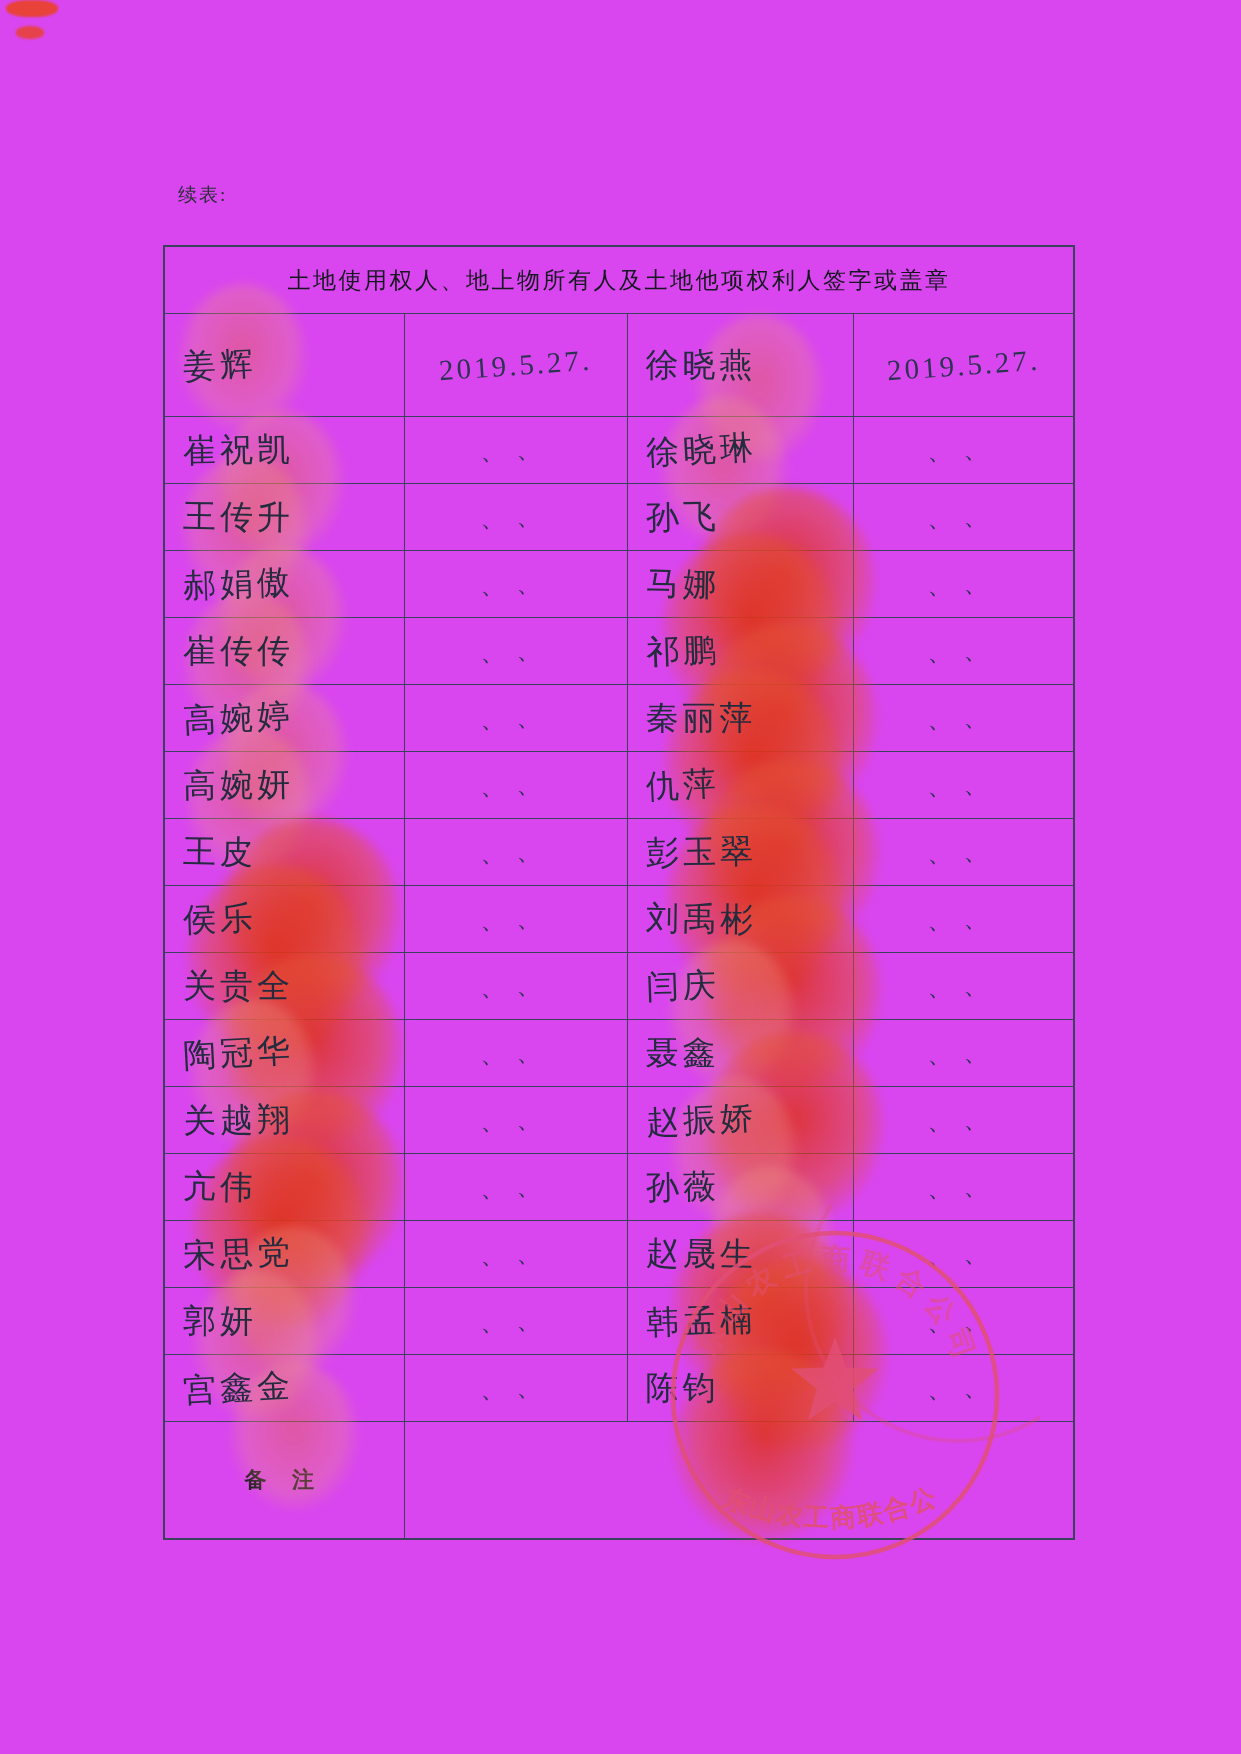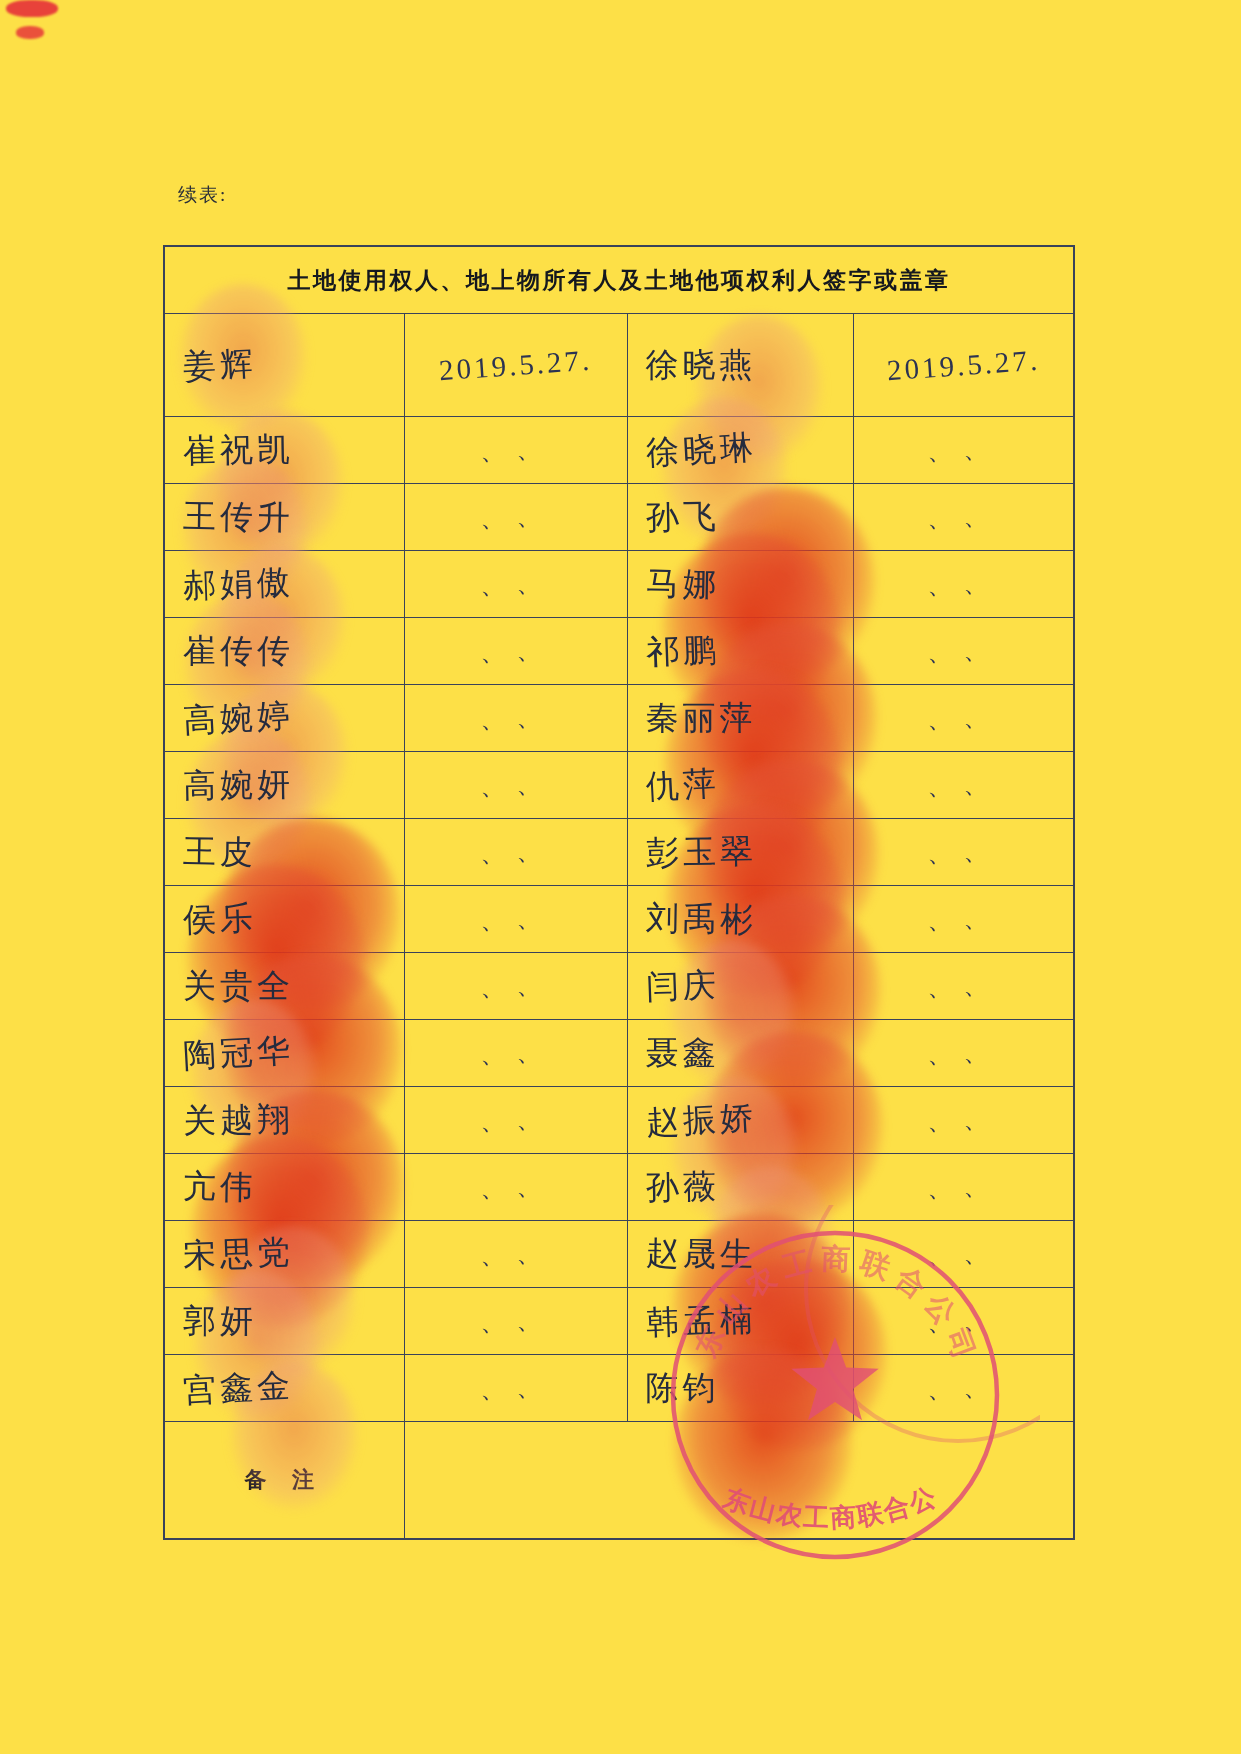--- a/index.html
+++ b/index.html
@@ -1,29 +1,29 @@
 <!DOCTYPE html>
 <html><head>
 <meta charset="utf-8">
 <style>
   html,body{margin:0;padding:0;background:#ffffff;}
-  .page{position:relative;width:1241px;height:1754px;background:#fde047;overflow:hidden;
+  .page{position:relative;width:1241px;height:1754px;background:#d946ef;overflow:hidden;
         font-family:"Liberation Serif","DejaVu Serif",serif;}
   
   .smudge{position:absolute;background:#e8423a;border-radius:45%;filter:blur(1px);}
   .smudge.s1{left:6px;top:0;width:52px;height:17px;}
   .smudge.s2{left:16px;top:26px;width:28px;height:13px;opacity:.9;}
   .cont-label{position:absolute;left:178px;top:182px;font-size:19px;color:#2a2f38;letter-spacing:2px;}
   
   table.sig{position:absolute;left:163px;top:245px;width:910px;border-collapse:collapse;
             table-layout:fixed;}
   table.sig td,table.sig th{border:1.8px solid #39425a;padding:0;position:relative;
             font-family:"Liberation Serif","DejaVu Serif",serif;}
   table.sig{border:2.5px solid #39425a;}
-  tr.title-row td{height:66px;text-align:center;font-size:23px;font-weight:bold;
+  tr.title-row td{height:66px;text-align:center;font-size:23px;font-weight:normal;
             color:#15181f;letter-spacing:2.5px;}
   tr.head-row td{height:56px;text-align:center;font-size:21px;font-weight:bold;
             color:#15181f;letter-spacing:6px;}
   tbody.rows tr td{height:66px;vertical-align:middle;}
   tbody.rows tr:first-child td{height:102px;}
   td.name-cell{overflow:visible;}
   .hand{font-family:"Liberation Serif","DejaVu Serif",serif;color:#252b3e;}
   .name{display:inline-block;position:relative;z-index:2;margin-left:18px;font-size:33px;
         letter-spacing:4px;white-space:nowrap;}
   .date-cell{text-align:center;}

